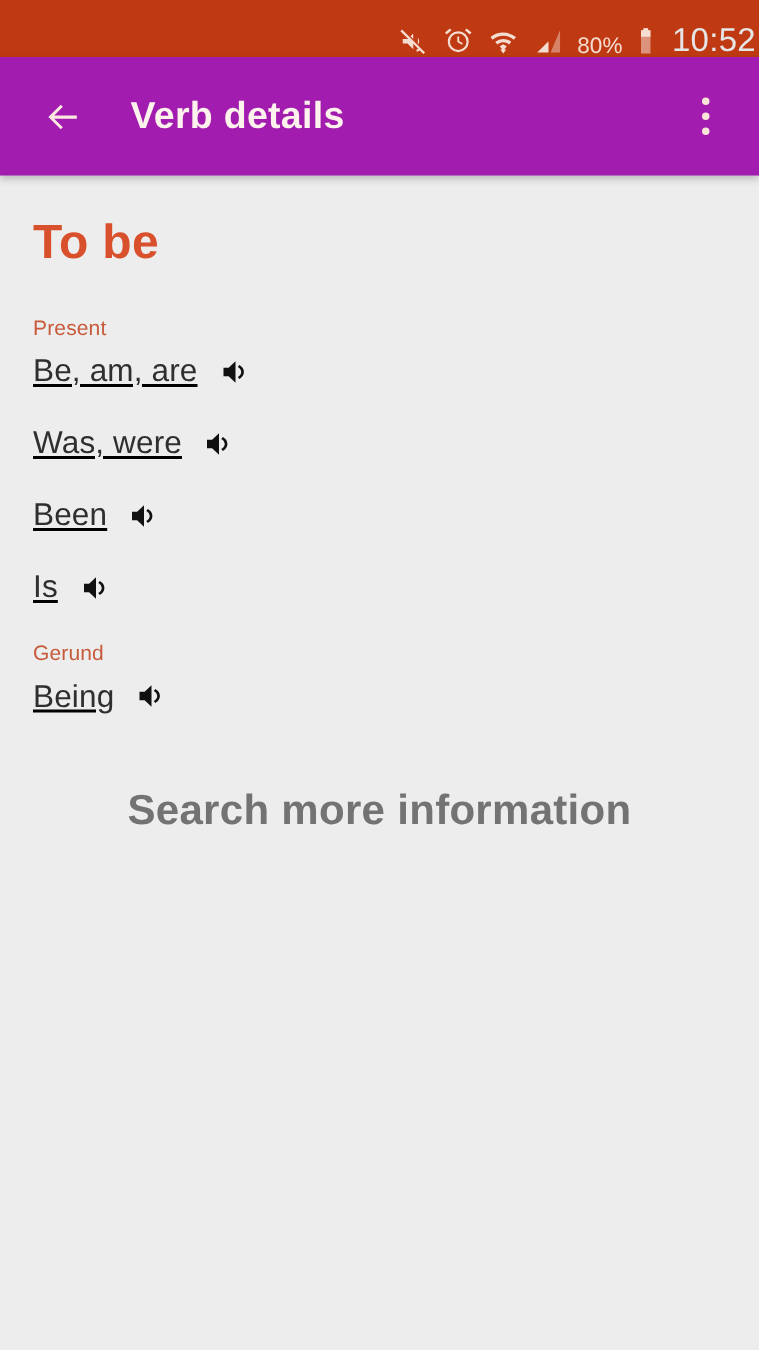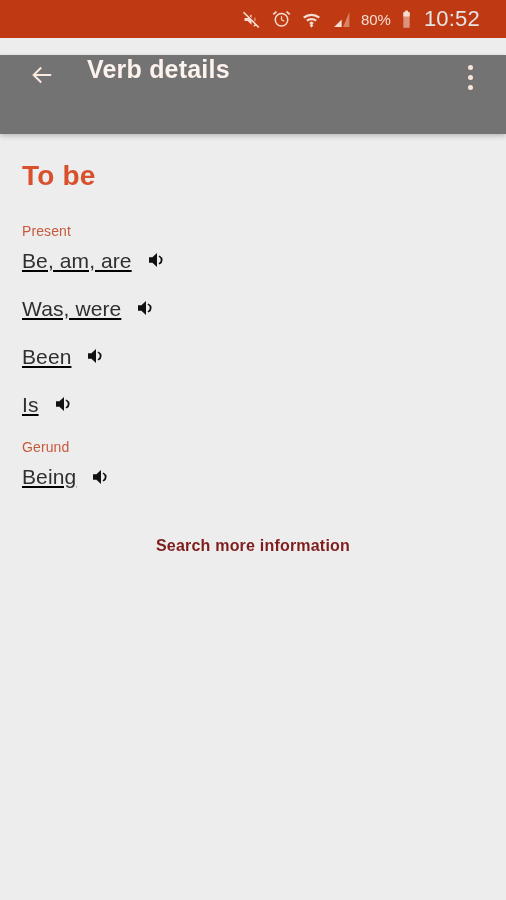--- a/index.html
+++ b/index.html
@@ -23,23 +23,23 @@
     display: flex;
     flex-direction: column;
   }
 
   
   #status-bar {
     height: 38px;
     flex: 0 0 38px;
     background: #bf3a12;
     display: flex;
-    align-items: center;
+    align-items: flex-end;
     justify-content: flex-end;
-    padding: 0 26px 0 0;
+    padding: 0 2px 0 0;
     gap: 9px;
   }
 
   .sb-icon {
     display: block;
     fill: #f6ddd1;
   }
 
   .sb-battery-text {
     color: #f6ddd1;
@@ -53,28 +53,27 @@
     font-size: 22px;
     line-height: 1;
     letter-spacing: 0.2px;
     padding-left: 2px;
   }
 
   
   #app-bar {
     height: 79px;
     flex: 0 0 79px;
-    background: #737373;
-    display: flex;
-    align-items: flex-start;
+    background: #a21caf;
+    display: flex;
+    align-items: center;
     padding: 0 18px 0 22px;
     position: relative;
     z-index: 5;
     box-shadow: 0 2px 5px rgba(0,0,0,0.22);
-    margin-top: 17px;
   }
 
   #back-button {
     width: 40px;
     height: 40px;
     display: flex;
     align-items: center;
     justify-content: center;
     flex: 0 0 auto;
     cursor: pointer;
@@ -111,21 +110,21 @@
   
   #content {
     flex: 1 1 auto;
     background: #ededed;
     padding: 27px 22px 0 22px;
     overflow: hidden;
   }
 
   #verb-title {
     color: #d8512c;
-    font-size: 28px;
+    font-size: 32px;
     font-weight: bold;
     line-height: 1.1;
     letter-spacing: 0.2px;
     margin-bottom: 31px;
   }
 
   .form-block {
     margin-bottom: 22px;
   }
 
@@ -158,22 +157,22 @@
     align-items: center;
     justify-content: center;
     flex: 0 0 auto;
     cursor: pointer;
   }
   .speaker-btn svg { display: block; fill: #111111; }
 
   #search-more-link {
     display: block;
     text-align: center;
-    color: #7f1d1d;
-    font-size: 16px;
+    color: #737373;
+    font-size: 28px;
     font-weight: bold;
     letter-spacing: 0.2px;
     margin-top: 47px;
     cursor: pointer;
   }
 </style>
 </head>
 <body>
 
 <div id="screen">

